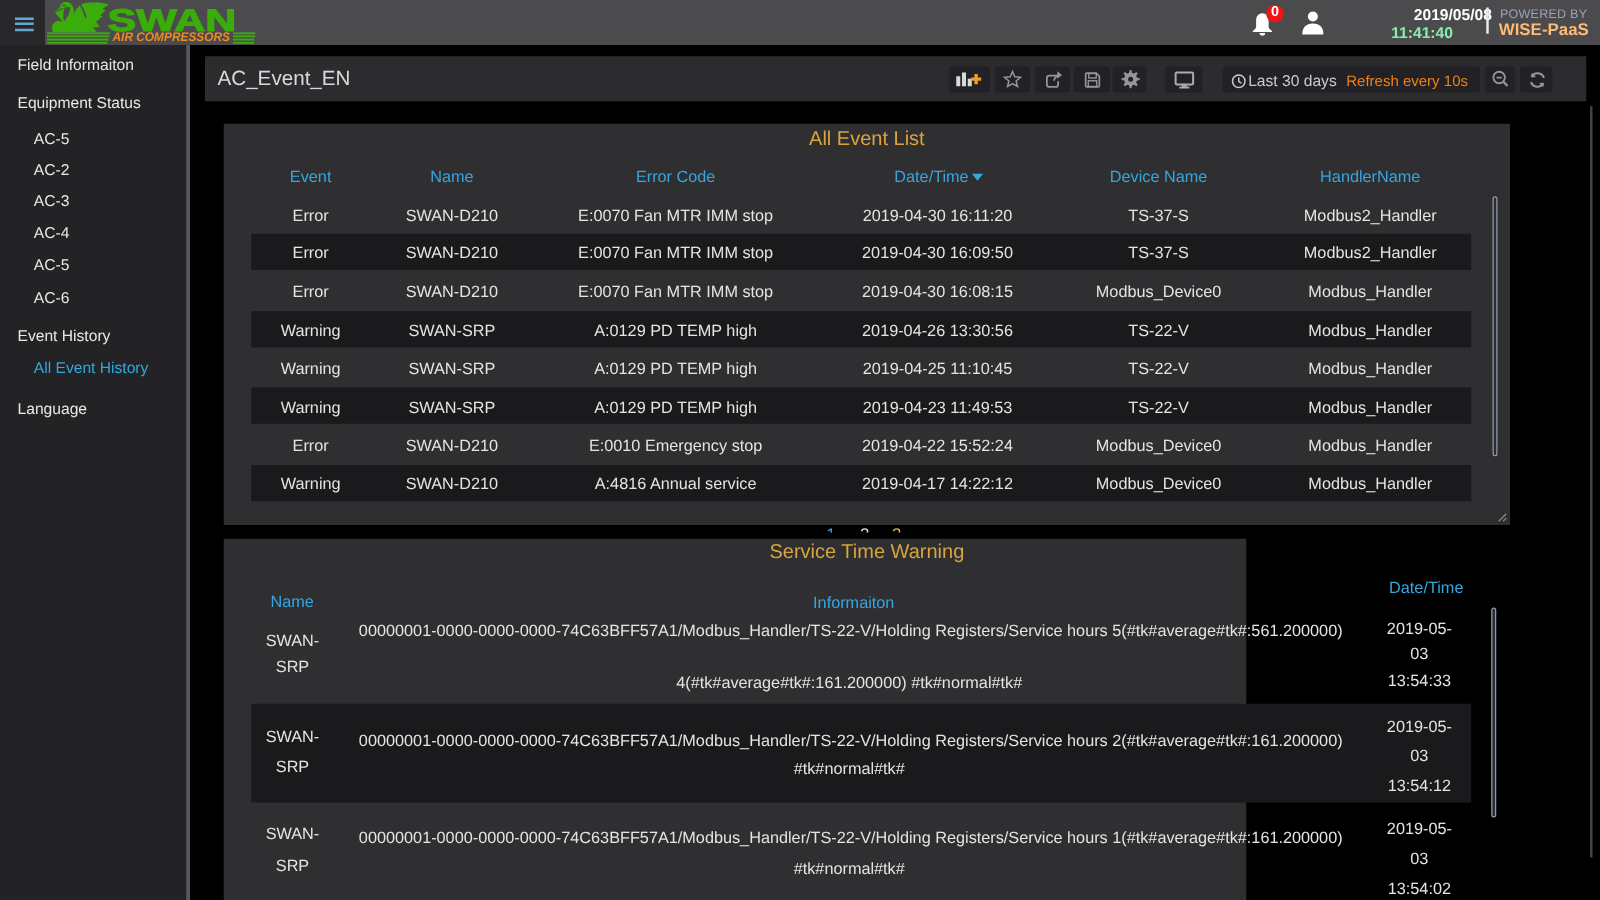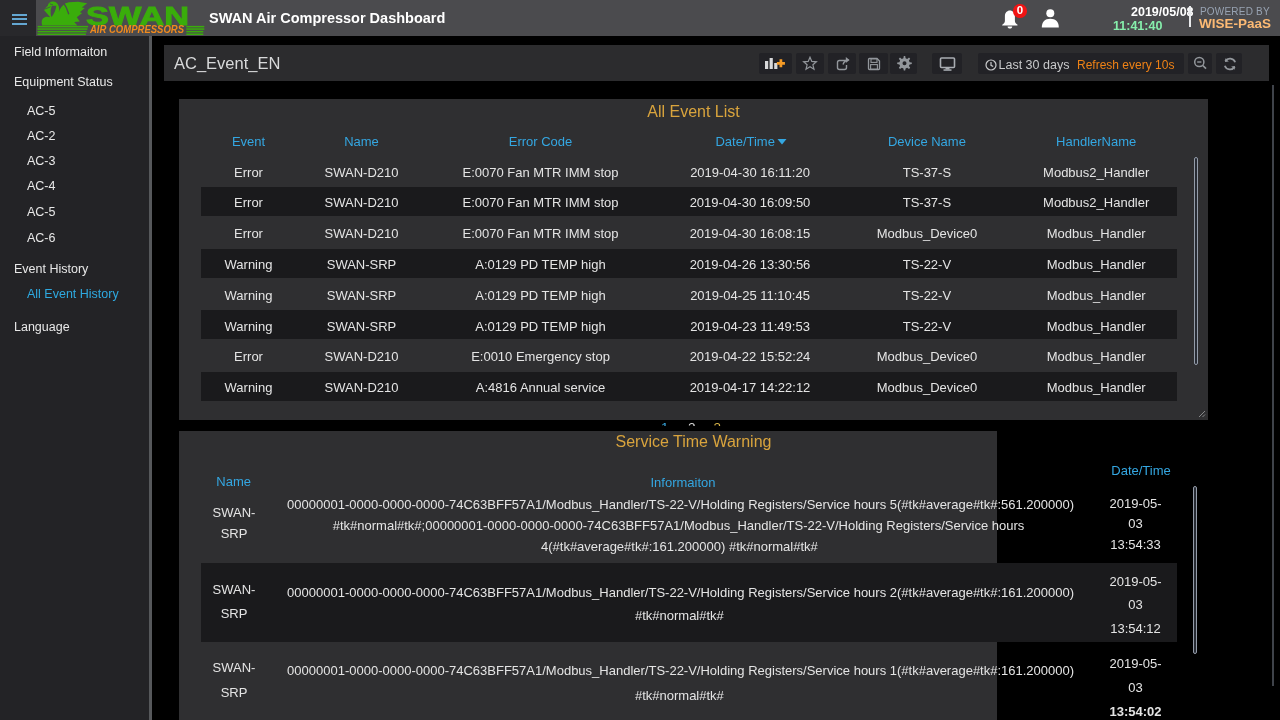--- a/index.html
+++ b/index.html
@@ -43,21 +43,20 @@
 
     <g fill="#3aad0b">
       <rect x="150.3" y="25.9" width="18" height="1.5"></rect>
       <rect x="150.3" y="28.3" width="18" height="1.5"></rect>
       <rect x="150.3" y="30.9" width="17" height="1.5"></rect>
       <rect x="150.3" y="33.5" width="17" height="1.5"></rect>
     </g>
     <text x="54" y="33.2" font-family="Liberation Sans, sans-serif" font-weight="bold" font-style="italic" font-size="10" fill="#f08a1d" textLength="94" lengthAdjust="spacingAndGlyphs">AIR COMPRESSORS</text>
   </svg>
 
-  <div class="abs" style="left:209px;top:9.5px;font-size:14.5px;font-weight:bold;color:#fff;white-space:nowrap;">SWAN Air Compressor Dashboard</div>
 
   <svg class="abs" style="left:1001px;top:10px;" width="18" height="19" viewBox="0 0 18 19">
     <path d="M8.9,0.6 C6,0.6 3.9,2.9 3.9,6.2 L3.9,10.9 C3.9,12.5 2.9,13.6 1.6,14.4 C1.1,14.7 0.9,15.5 1.6,15.5 L16.2,15.5 C16.9,15.5 16.7,14.7 16.2,14.4 C14.9,13.6 13.9,12.5 13.9,10.9 L13.9,6.2 C13.9,2.9 11.8,0.6 8.9,0.6 Z" fill="#fff"></path>
     <path d="M6.6,16.4 L11.2,16.4 C11.2,17.7 10.2,18.6 8.9,18.6 C7.6,18.6 6.6,17.7 6.6,16.4 Z" fill="#fff"></path>
   </svg>
   <div class="abs" style="left:1013.2px;top:4.4px;width:13.5px;height:13.5px;border-radius:50%;background:#f01414;color:#fff;font-size:11.5px;font-weight:bold;text-align:center;line-height:13.5px;">0</div>
 
   <svg class="abs" style="left:1040.5px;top:8.5px;" width="18" height="19" viewBox="0 0 18 19">
     <circle cx="9.3" cy="4.2" r="4" fill="#fff"></circle>
     <path d="M0.8,18.5 C0.8,13 3.8,9.8 9.3,9.8 C14.8,9.8 17.8,13 17.8,18.5 Z" fill="#fff"></path>
@@ -228,21 +227,20 @@
 <div class="abs" style="left:179px;top:430.9px;width:818px;height:289.1px;background:#2f2f31;">
 
   <div class="abs cc" style="left:514.5px;top:10.7px;font-size:16px;color:#d9a43d;">Service Time Warning</div>
   <div class="hdrcell" style="left:54.7px;top:50.6px;">Name</div>
   <div class="hdrcell" style="left:504px;top:51.1px;">Informaiton</div>
   <div class="hdrcell" style="left:962px;top:39.5px;">Date/Time</div>
 
   <div class="abs" style="left:21.7px;top:132.5px;width:976.5px;height:78.3px;background:#1a1a1c;"></div>
 
   <div class="cell" style="left:501.6px;top:73.6px;">00000001-0000-0000-0000-74C63BFF57A1/Modbus_Handler/TS-22-V/Holding Registers/Service hours 5(#tk#average#tk#:561.200000)</div>
-  <div class="cell" style="left:499.5px;top:94.3px;">#tk#normal#tk#;00000001-0000-0000-0000-74C63BFF57A1/Modbus_Handler/TS-22-V/Holding Registers/Service hours</div>
   <div class="cell" style="left:500.4px;top:115px;">4(#tk#average#tk#:161.200000) #tk#normal#tk#</div>
   <div class="cell" style="left:55px;top:81px;">SWAN-</div>
   <div class="cell" style="left:55px;top:101.7px;">SRP</div>
   <div class="cell" style="left:956.5px;top:71.9px;">2019-05-</div>
   <div class="cell" style="left:956.5px;top:92.6px;">03</div>
   <div class="cell" style="left:956.5px;top:113.3px;">13:54:33</div>
 
   <div class="cell" style="left:501.6px;top:161.6px;">00000001-0000-0000-0000-74C63BFF57A1/Modbus_Handler/TS-22-V/Holding Registers/Service hours 2(#tk#average#tk#:161.200000)</div>
   <div class="cell" style="left:500.4px;top:184.1px;">#tk#normal#tk#</div>
   <div class="cell" style="left:55px;top:158.1px;">SWAN-</div>
@@ -250,18 +248,18 @@
   <div class="cell" style="left:956.5px;top:149.8px;">2019-05-</div>
   <div class="cell" style="left:956.5px;top:173.2px;">03</div>
   <div class="cell" style="left:956.5px;top:197.1px;">13:54:12</div>
 
   <div class="cell" style="left:501.6px;top:239.1px;">00000001-0000-0000-0000-74C63BFF57A1/Modbus_Handler/TS-22-V/Holding Registers/Service hours 1(#tk#average#tk#:161.200000)</div>
   <div class="cell" style="left:500.4px;top:263.9px;">#tk#normal#tk#</div>
   <div class="cell" style="left:55px;top:236.6px;">SWAN-</div>
   <div class="cell" style="left:55px;top:261.5px;">SRP</div>
   <div class="cell" style="left:956.5px;top:231.7px;">2019-05-</div>
   <div class="cell" style="left:956.5px;top:256.5px;">03</div>
-  <div class="cell" style="left:956.5px;top:279.7px;font-weight:bold;">13:54:02</div>
+  <div class="cell" style="left:956.5px;top:279.7px;">13:54:02</div>
 
   <div class="abs" style="left:1013.5px;top:55.6px;width:4px;height:168px;border:1px solid #949ca9;border-radius:3px;background:#272b33;"></div>
 </div>
 
 <div class="abs" style="left:1271.5px;top:85px;width:2.5px;height:601px;background:#3f434a;"></div>
 
 </body></html>

